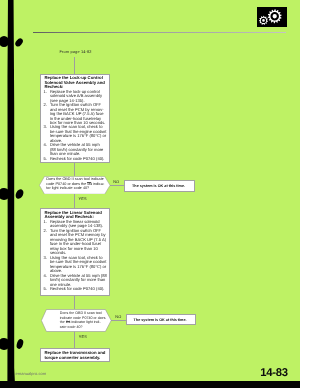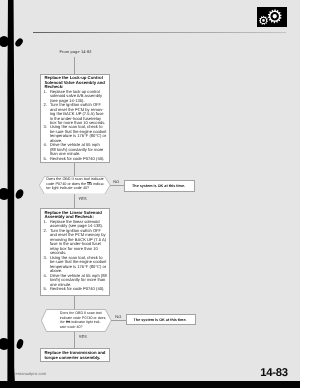--- a/index.html
+++ b/index.html
@@ -1,18 +1,18 @@
 <!DOCTYPE html>
 <html><head>
 <meta charset="utf-8">
 <style>
   html,body{margin:0;padding:0;}
   body{width:300px;height:388px;background:#ffffff;font-family:"Liberation Sans",sans-serif;overflow:hidden;
         -webkit-font-smoothing:antialiased;text-rendering:geometricPrecision;}
-  .page{position:absolute;left:0;top:0;width:300px;height:388px;background:#e5e5e5;}
+  .page{position:absolute;left:0;top:0;width:300px;height:388px;background:#bef264;}
 
   
   .spine{position:absolute;left:7.0px;top:0;width:8px;height:383px;background:#000;
           clip-path:polygon(12% 0%, 82% 0%, 90% 28%, 90% 96%, 99% 100%, 5% 100%, 8% 60%, 6% 20%);}
   .blob{position:absolute;background:#000;}
   .hrule{position:absolute;left:33px;top:32.4px;width:253px;height:1.1px;
          background:linear-gradient(to right,#5e5e5e,#6d6d6d 8%,#9b9b9b 40%,#aeaeae 75%,#c4c4c4);}
   .botbar{position:absolute;left:0;top:381.4px;width:300px;height:6.6px;background:#050505;}
 
   

